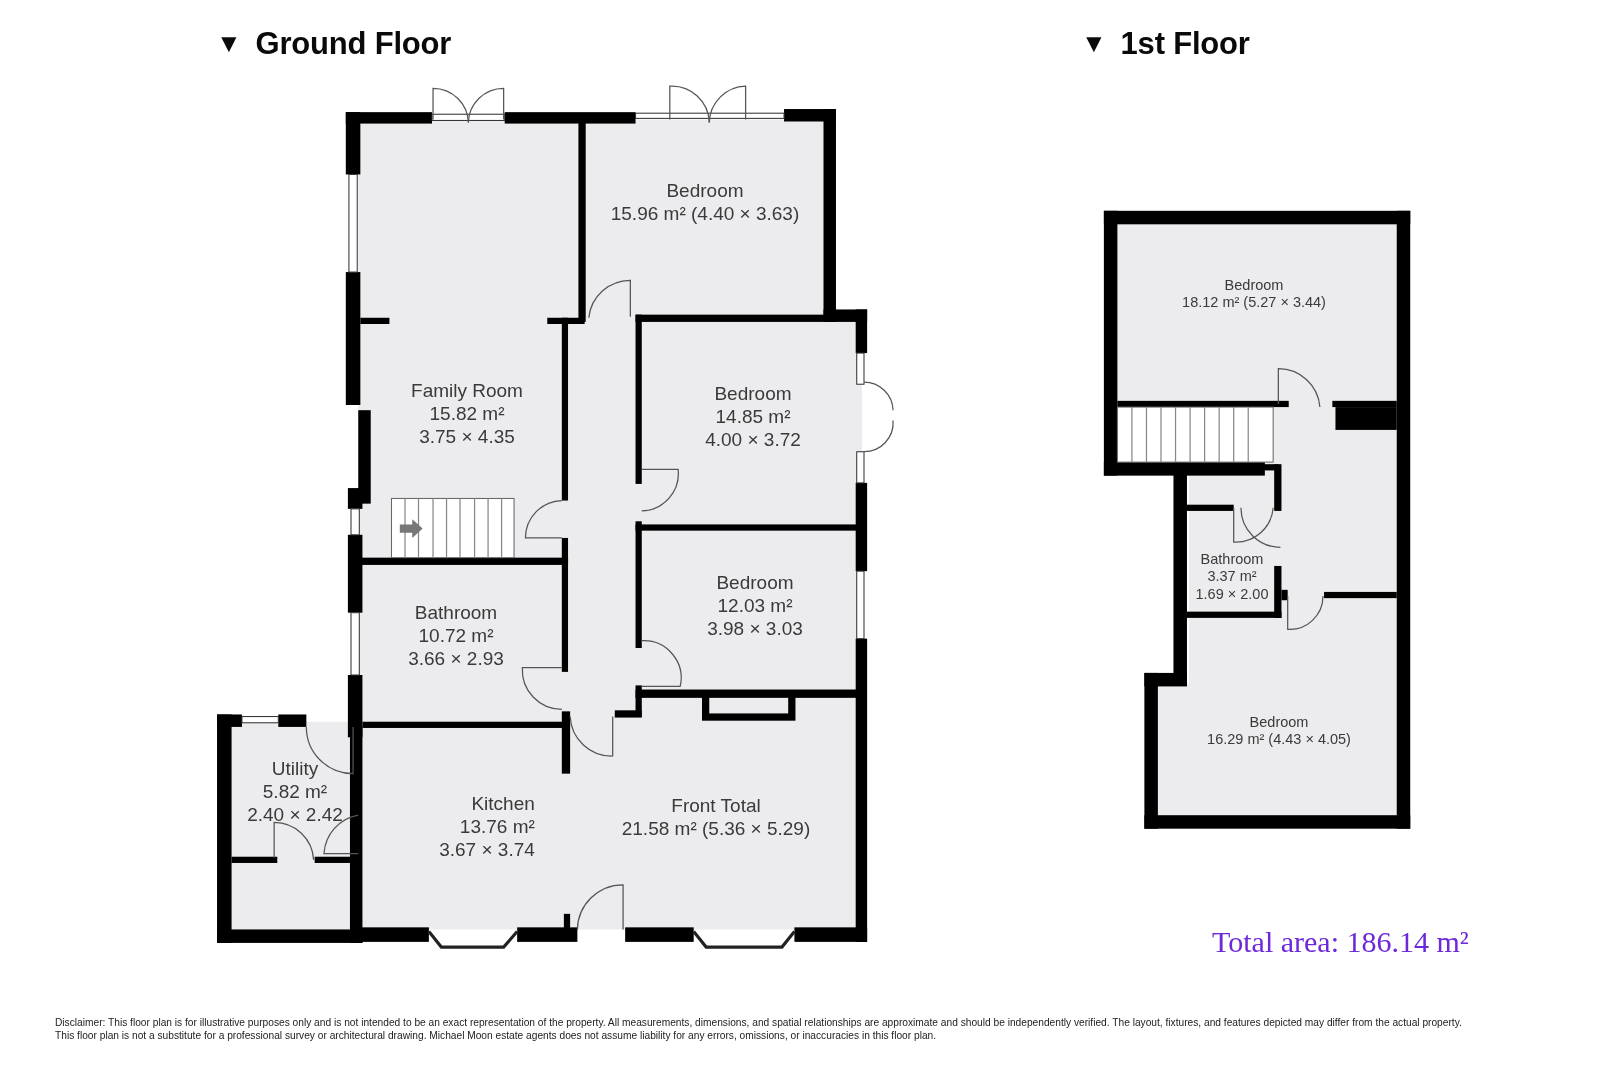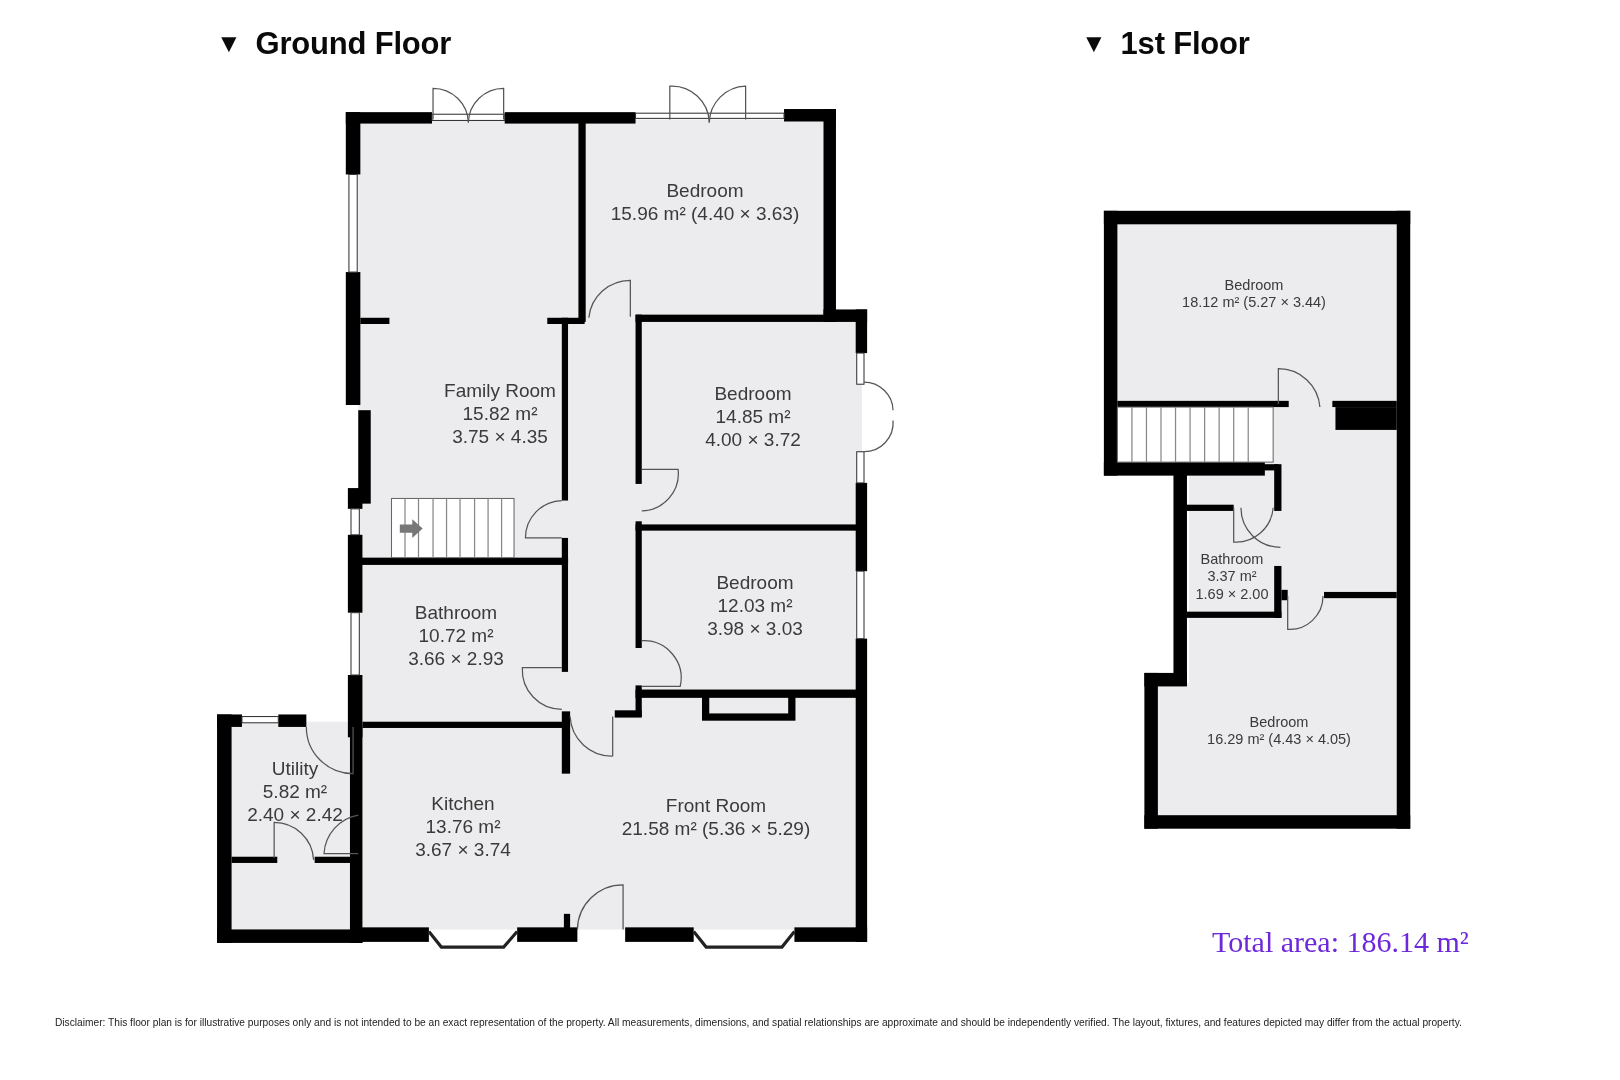--- a/index.html
+++ b/index.html
@@ -176,21 +176,21 @@
       <path class="thin" d="M1188,489 L1188,522 A36,36 0 0 0 1226,489"></path>
       <path class="thin" d="M1195,489 A38,38 0 0 0 1233,527"></path>
       <path class="thin" d="M1240,574 L1240,606 A32,32 0 0 0 1274,574"></path>
     </g>
   </svg>
 
   <div class="room-label big" style="left:705px; top:180px;">
     <span>Bedroom</span>
       <span>15.96 m² (4.40 × 3.63)</span>
   </div>
-  <div class="room-label big" style="left:467px; top:380px;margin-left:33px;">
+  <div class="room-label big" style="left:467px; top:380px;">
     <span>Family Room</span>
       <span>15.82 m²</span>
       <span>3.75 × 4.35</span>
   </div>
   <div class="room-label big" style="left:753px; top:383px;">
     <span>Bedroom</span>
       <span>14.85 m²</span>
       <span>4.00 × 3.72</span>
   </div>
   <div class="room-label big" style="left:456px; top:602px;">
@@ -201,27 +201,27 @@
   <div class="room-label big" style="left:755px; top:572px;">
     <span>Bedroom</span>
       <span>12.03 m²</span>
       <span>3.98 × 3.03</span>
   </div>
   <div class="room-label big" style="left:295px; top:758px;">
     <span>Utility</span>
       <span>5.82 m²</span>
       <span>2.40 × 2.42</span>
   </div>
-  <div class="room-label big" style="left:463px; top:793px;">
+  <div class="room-label big" style="left:487px; top:793px;text-align:right;">
     <span>Kitchen</span>
       <span>13.76 m²</span>
       <span>3.67 × 3.74</span>
   </div>
   <div class="room-label big" style="left:716px; top:795px;">
-    <span>Front Room</span>
+    <span>Front Total</span>
       <span>21.58 m² (5.36 × 5.29)</span>
   </div>
 
   <div class="room-label small" style="left:1254px; top:277px;">
     <span>Bedroom</span>
       <span>18.12 m² (5.27 × 3.44)</span>
   </div>
   <div class="room-label small" style="left:1232px; top:551px;">
     <span>Bathroom</span>
       <span>3.37 m²</span>
@@ -229,14 +229,15 @@
   </div>
   <div class="room-label small" style="left:1279px; top:714px;">
     <span>Bedroom</span>
       <span>16.29 m² (4.43 × 4.05)</span>
   </div>
 
   <div class="total-area">Total area: 186.14 m²</div>
 
   <div class="disclaimer">
     <span>Disclaimer: This floor plan is for illustrative purposes only and is not intended to be an exact representation of the property. All measurements, dimensions, and spatial relationships are approximate and should be independently verified. The layout, fixtures, and features depicted may differ from the actual property.</span>
+    <span>This floor plan is not a substitute for a professional survey or architectural drawing. Michael Moon estate agents does not assume liability for any errors, omissions, or inaccuracies in this floor plan.</span>
   </div>
 </div>
 
 </body></html>

